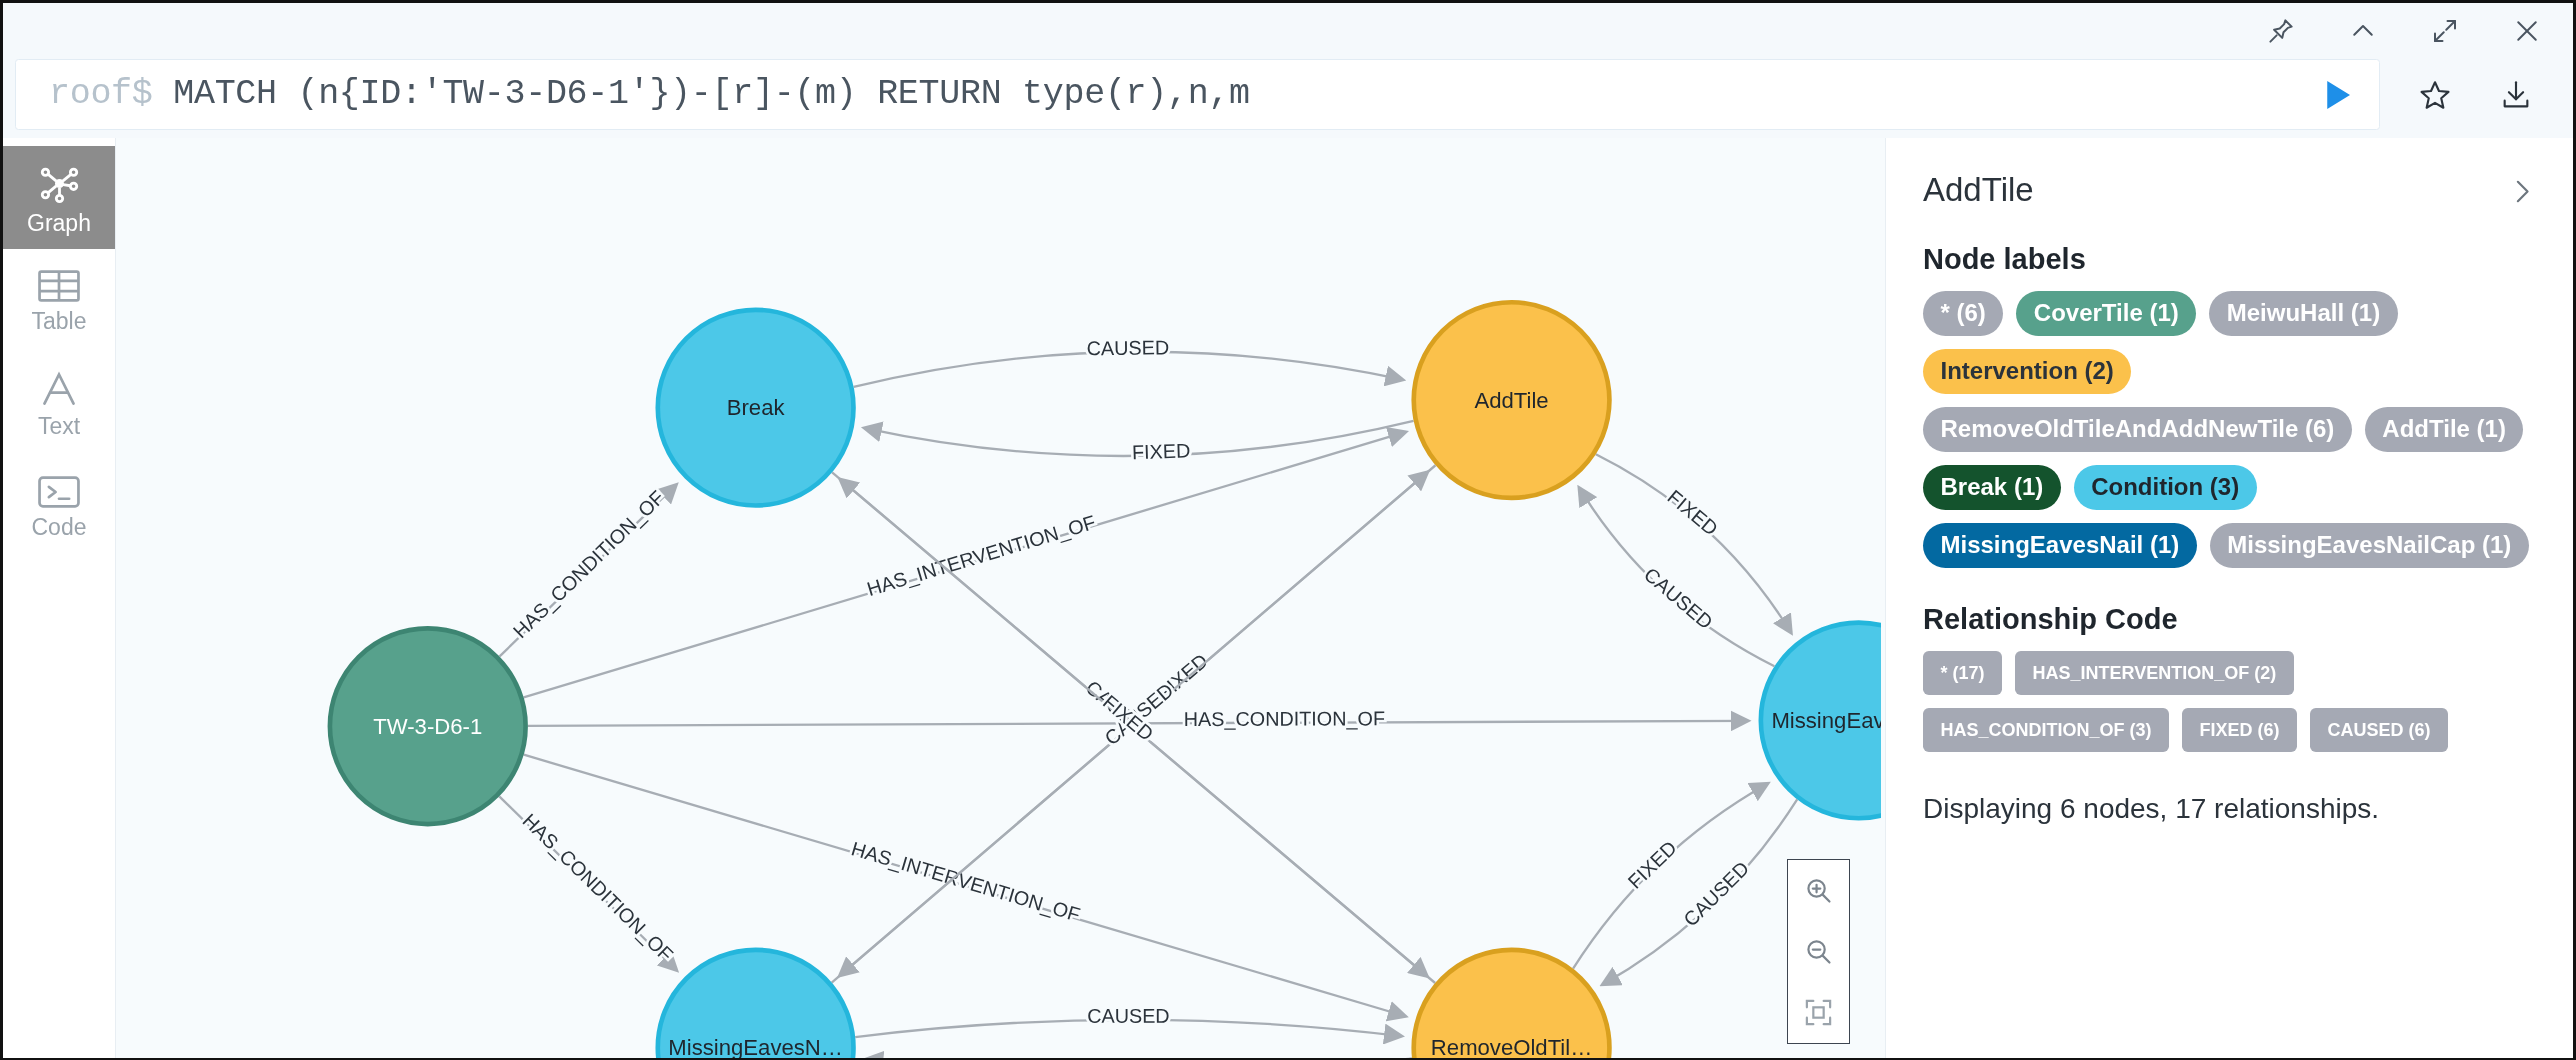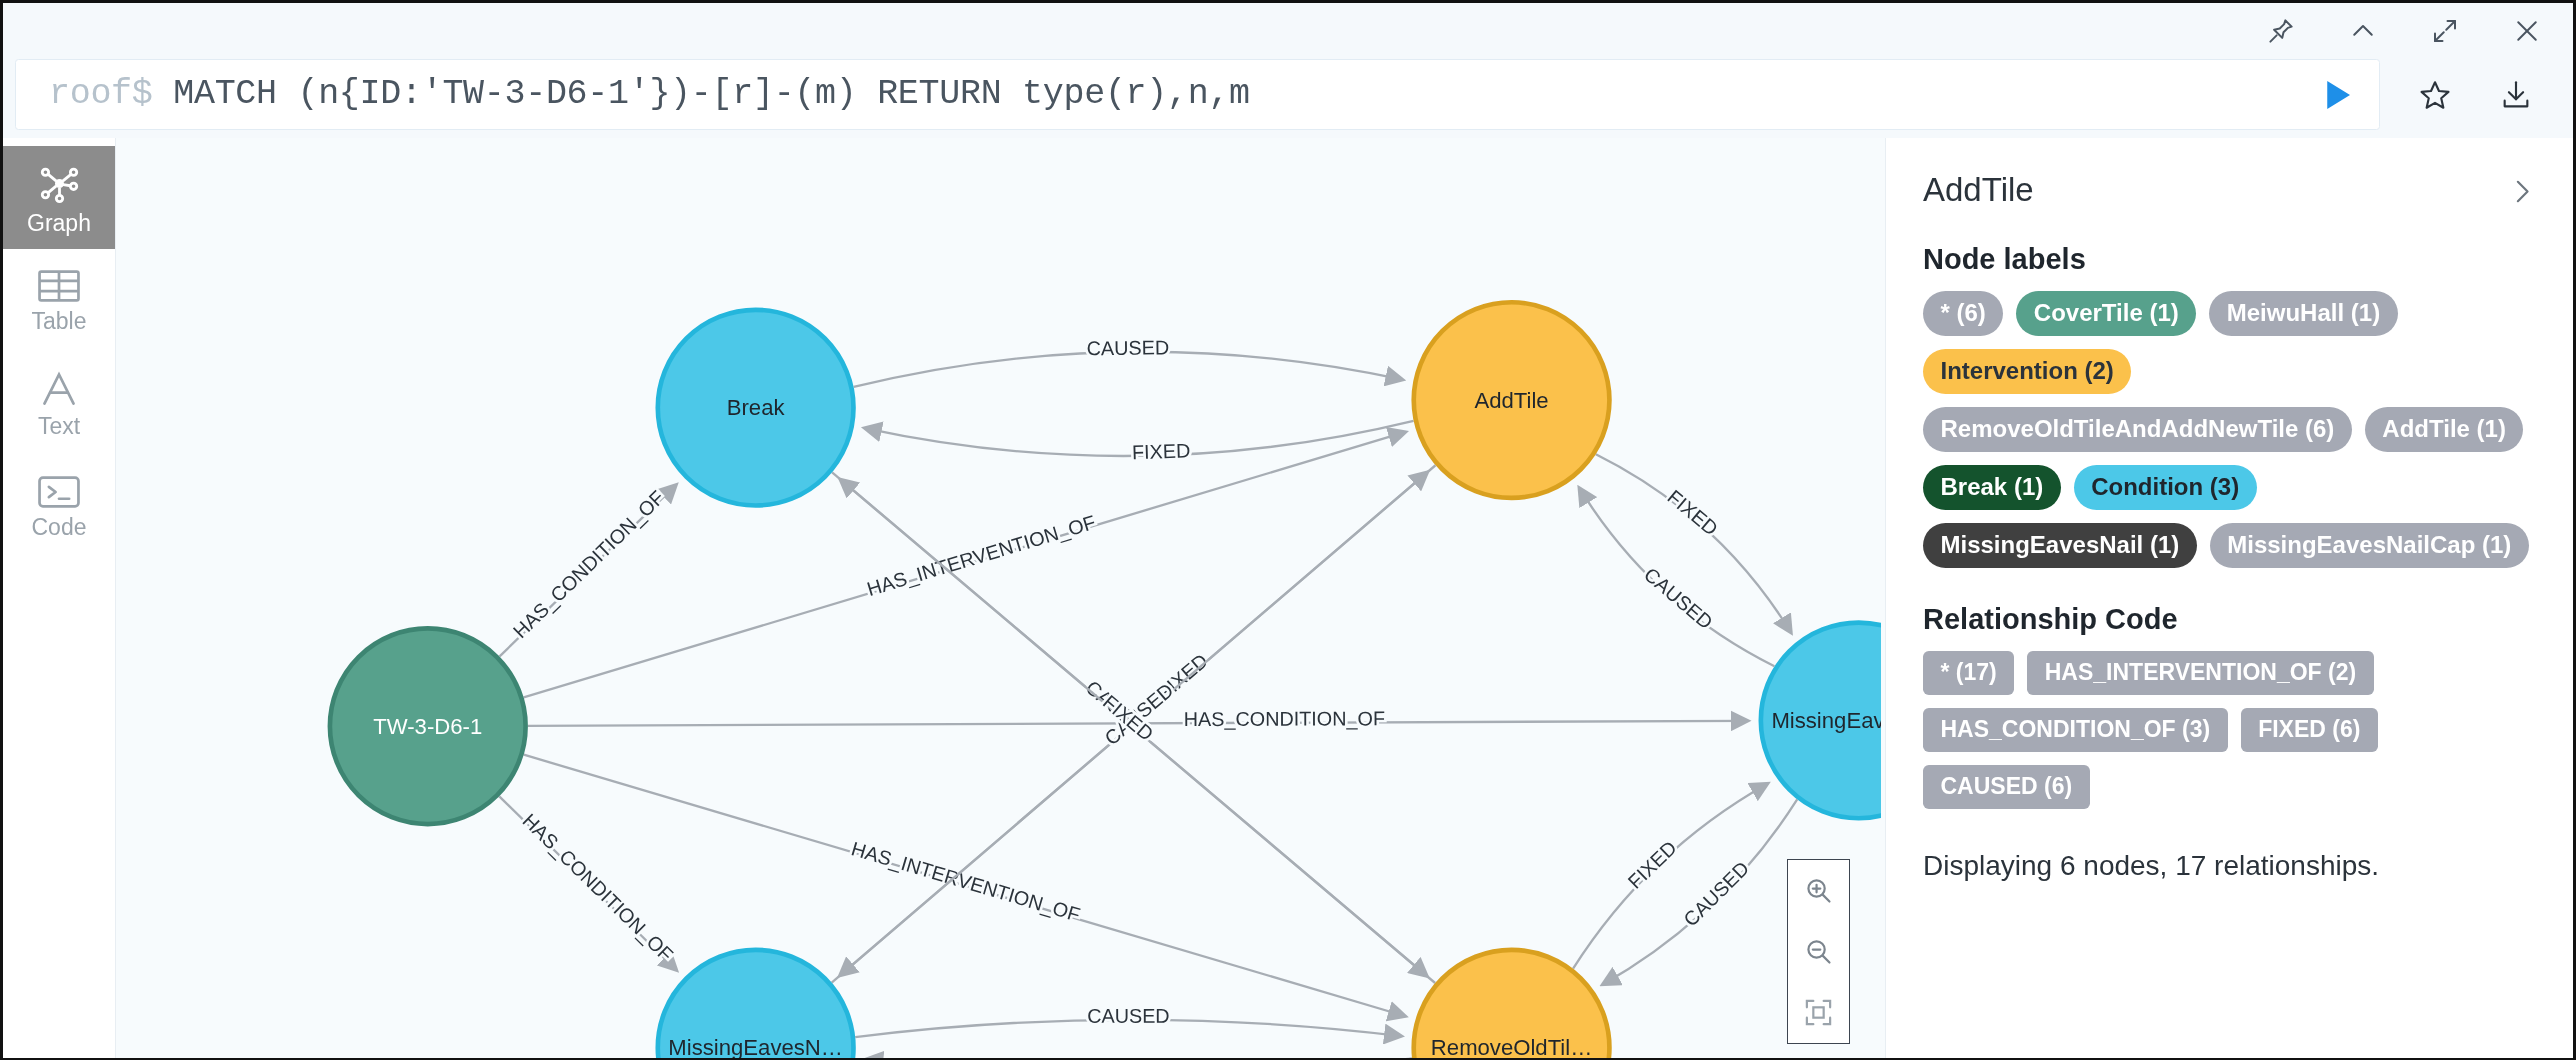--- a/index.html
+++ b/index.html
@@ -181,21 +181,21 @@
     font-weight: bold;
     color: #ffffff;
     background: #a5a9b4;
     white-space: nowrap;
     cursor: pointer;
     line-height: 1;
   }
   .chip.rel {
     border-radius: 5.8px;
     height: 44px;
-    font-size: 23px;
+    font-size: 18px;
   }
   #displaying-text {
     margin-top: 41px;
     font-size: 28px;
     color: #2b333b;
   }
 </style>
 </head>
 <body>
 
@@ -452,21 +452,21 @@
       <div class="panel-section-title">Node labels</div>
       <div class="chip-row" id="node-label-chips">
           <div class="chip" style="background: rgb(165, 169, 180); color: rgb(255, 255, 255);">* (6)</div>
           <div class="chip" style="background: rgb(87, 161, 140); color: rgb(255, 255, 255);">CoverTile (1)</div>
           <div class="chip" style="background: rgb(165, 169, 180); color: rgb(255, 255, 255);">MeiwuHall (1)</div>
           <div class="chip" style="background: rgb(251, 193, 75); color: rgb(43, 51, 59);">Intervention (2)</div>
           <div class="chip" style="background: rgb(165, 169, 180); color: rgb(255, 255, 255);">RemoveOldTileAndAddNewTile (6)</div>
           <div class="chip" style="background: rgb(165, 169, 180); color: rgb(255, 255, 255);">AddTile (1)</div>
           <div class="chip" style="background: #14532d; color: rgb(255, 255, 255);">Break (1)</div>
           <div class="chip" style="background: rgb(76, 200, 232); color: rgb(31, 38, 45);">Condition (3)</div>
-          <div class="chip" style="background: #404040; color: rgb(255, 255, 255);">MissingEavesNail (1)</div>
+          <div class="chip" style="background: #0369a1; color: rgb(255, 255, 255);">MissingEavesNail (1)</div>
           <div class="chip" style="background: rgb(165, 169, 180); color: rgb(255, 255, 255);">MissingEavesNailCap (1)</div>
         </div>
 
       <div class="panel-section-title">Relationship Code</div>
       <div class="chip-row" id="rel-type-chips">
           <div class="chip rel" style="background: rgb(165, 169, 180);">* (17)</div>
           <div class="chip rel" style="background: rgb(165, 169, 180);">HAS_INTERVENTION_OF (2)</div>
           <div class="chip rel" style="background: rgb(165, 169, 180);">HAS_CONDITION_OF (3)</div>
           <div class="chip rel" style="background: rgb(165, 169, 180);">FIXED (6)</div>
           <div class="chip rel" style="background: rgb(165, 169, 180);">CAUSED (6)</div>

